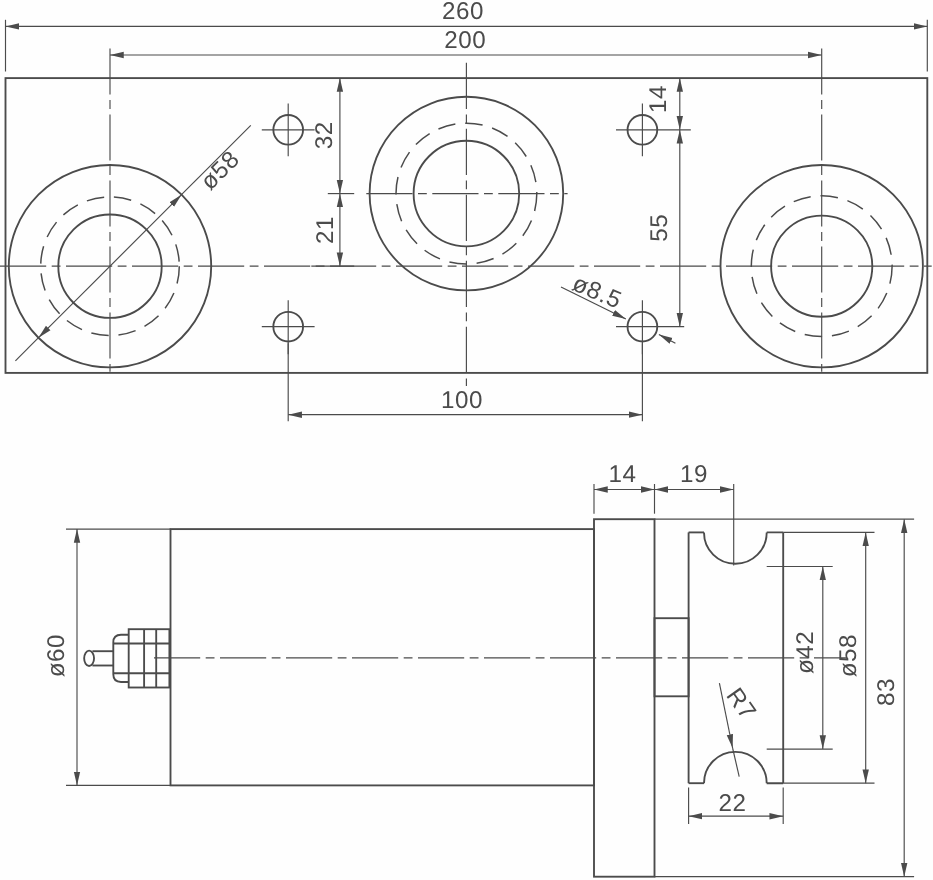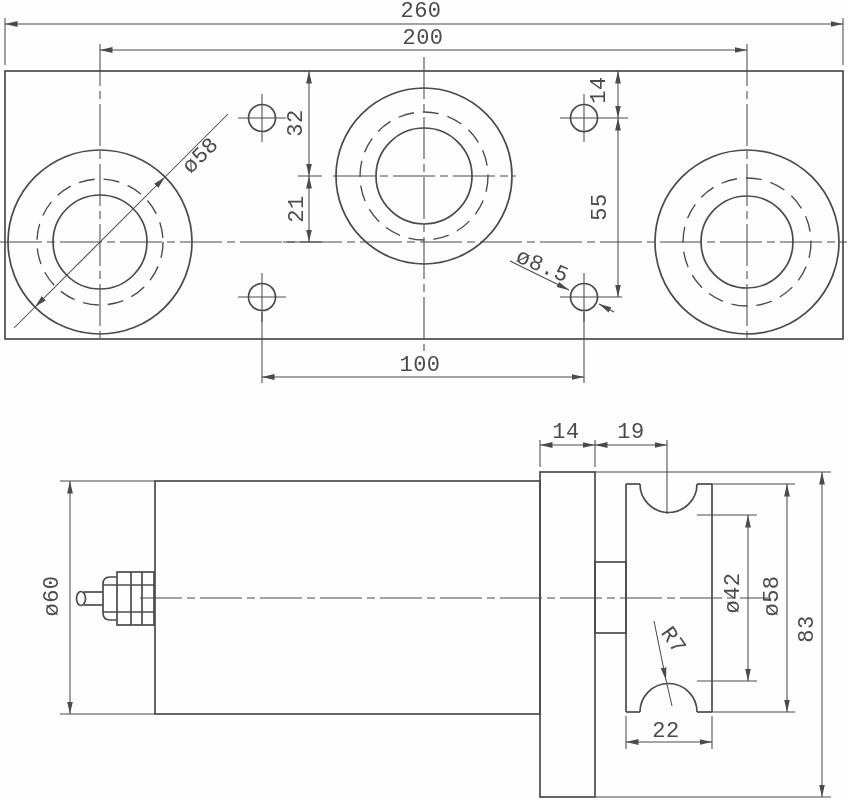--- a/index.html
+++ b/index.html
@@ -1,17 +1,17 @@
 <!DOCTYPE html>
 <html><head>
 <meta charset="utf-8">
 <style>
   html,body{margin:0;padding:0;background:#ffffff;}
   .stage{position:relative;width:848px;height:800px;background:#fefefe;overflow:hidden;
-         font-family:Liberation Mono, monospace;}
+         font-family:Liberation Sans, sans-serif;}
   svg{display:block;}
   .obj{stroke:#4b4b4b;stroke-width:1.7;fill:none;stroke-linecap:butt;stroke-linejoin:miter;}
   .thin{stroke:#4b4b4b;stroke-width:1.05;fill:none;}
   .cl{stroke:#4b4b4b;stroke-width:1.05;fill:none;stroke-dasharray:42 5 8 5;}
   .dashc{stroke:#4b4b4b;stroke-width:1.35;fill:none;stroke-dasharray:16 9;}
   text.dim{font-size:22px;fill:#4b4b4b;text-anchor:middle;letter-spacing:0.5px;}
 </style>
 </head>
 <body>
 

